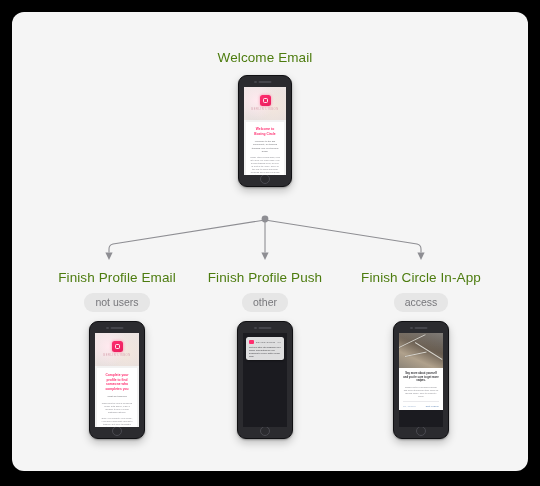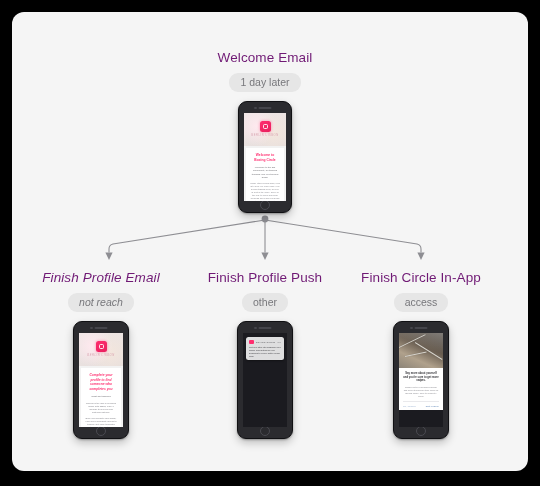--- a/index.html
+++ b/index.html
@@ -26,21 +26,21 @@
 
   
   .node {
     position: absolute;
     width: 170px;
     text-align: center;
   }
 
   .node-title {
     font-size: 13.5px;
-    color: #701a75;
+    color: #4d7c0f;
     letter-spacing: 0.1px;
     white-space: nowrap;
     line-height: 16px;
   }
 
   .badge {
     display: inline-block;
     margin-top: 7px;
     padding: 3px 11px 4px 11px;
     background: #e6e6e6;
@@ -291,21 +291,20 @@
       <polygon points="97,248 93.4,240.5 100.6,240.5"></polygon>
       <polygon points="253,248 249.4,240.5 256.6,240.5"></polygon>
       <polygon points="409,248 405.4,240.5 412.6,240.5"></polygon>
     </g>
 
     <circle cx="253" cy="207" r="3.4" fill="#8e8e93"></circle>
   </svg>
 
   <div class="node" style="left:168px; top:38px;">
     <div class="node-title">Welcome Email</div>
-    <div><span class="badge">1 day later</span></div>
 
     <div class="phone-wrap" style="width:54px;">
       <div class="phone phone-small">
         <div class="phone-speaker"></div>
         <div class="phone-camera"></div>
         <div class="phone-home"></div>
 
         <div class="phone-screen email-screen">
           <div class="email-hero">
             <div class="email-logo">
@@ -317,23 +316,23 @@
             <div class="email-heading">Welcome to Boxing Circle</div>
             <div class="email-sub">Welcome to the BC community, for training towards your next boxing goals.</div>
             <div class="email-para">Unlike other boxing apps, ours is to help you learn make your boxing training work, so here is a bit of the circle. Circle is the way to follow and build progress and learn new goals with our members in the sessions.</div>
 
           </div>
         </div>
       </div>
     </div>
   </div>
 
-  <div class="node" style="left:4px; top:258px;font-style:italic;">
+  <div class="node" style="left:20px; top:258px;">
     <div class="node-title">Finish Profile Email</div>
-    <div><span class="badge">not reach</span></div>
+    <div><span class="badge">not users</span></div>
 
     <div class="phone-wrap" style="width:56px;">
       <div class="phone phone-btm">
         <div class="phone-speaker"></div>
         <div class="phone-camera"></div>
         <div class="phone-home"></div>
 
         <div class="phone-screen email-screen">
           <div class="email-hero">
             <div class="email-logo">

